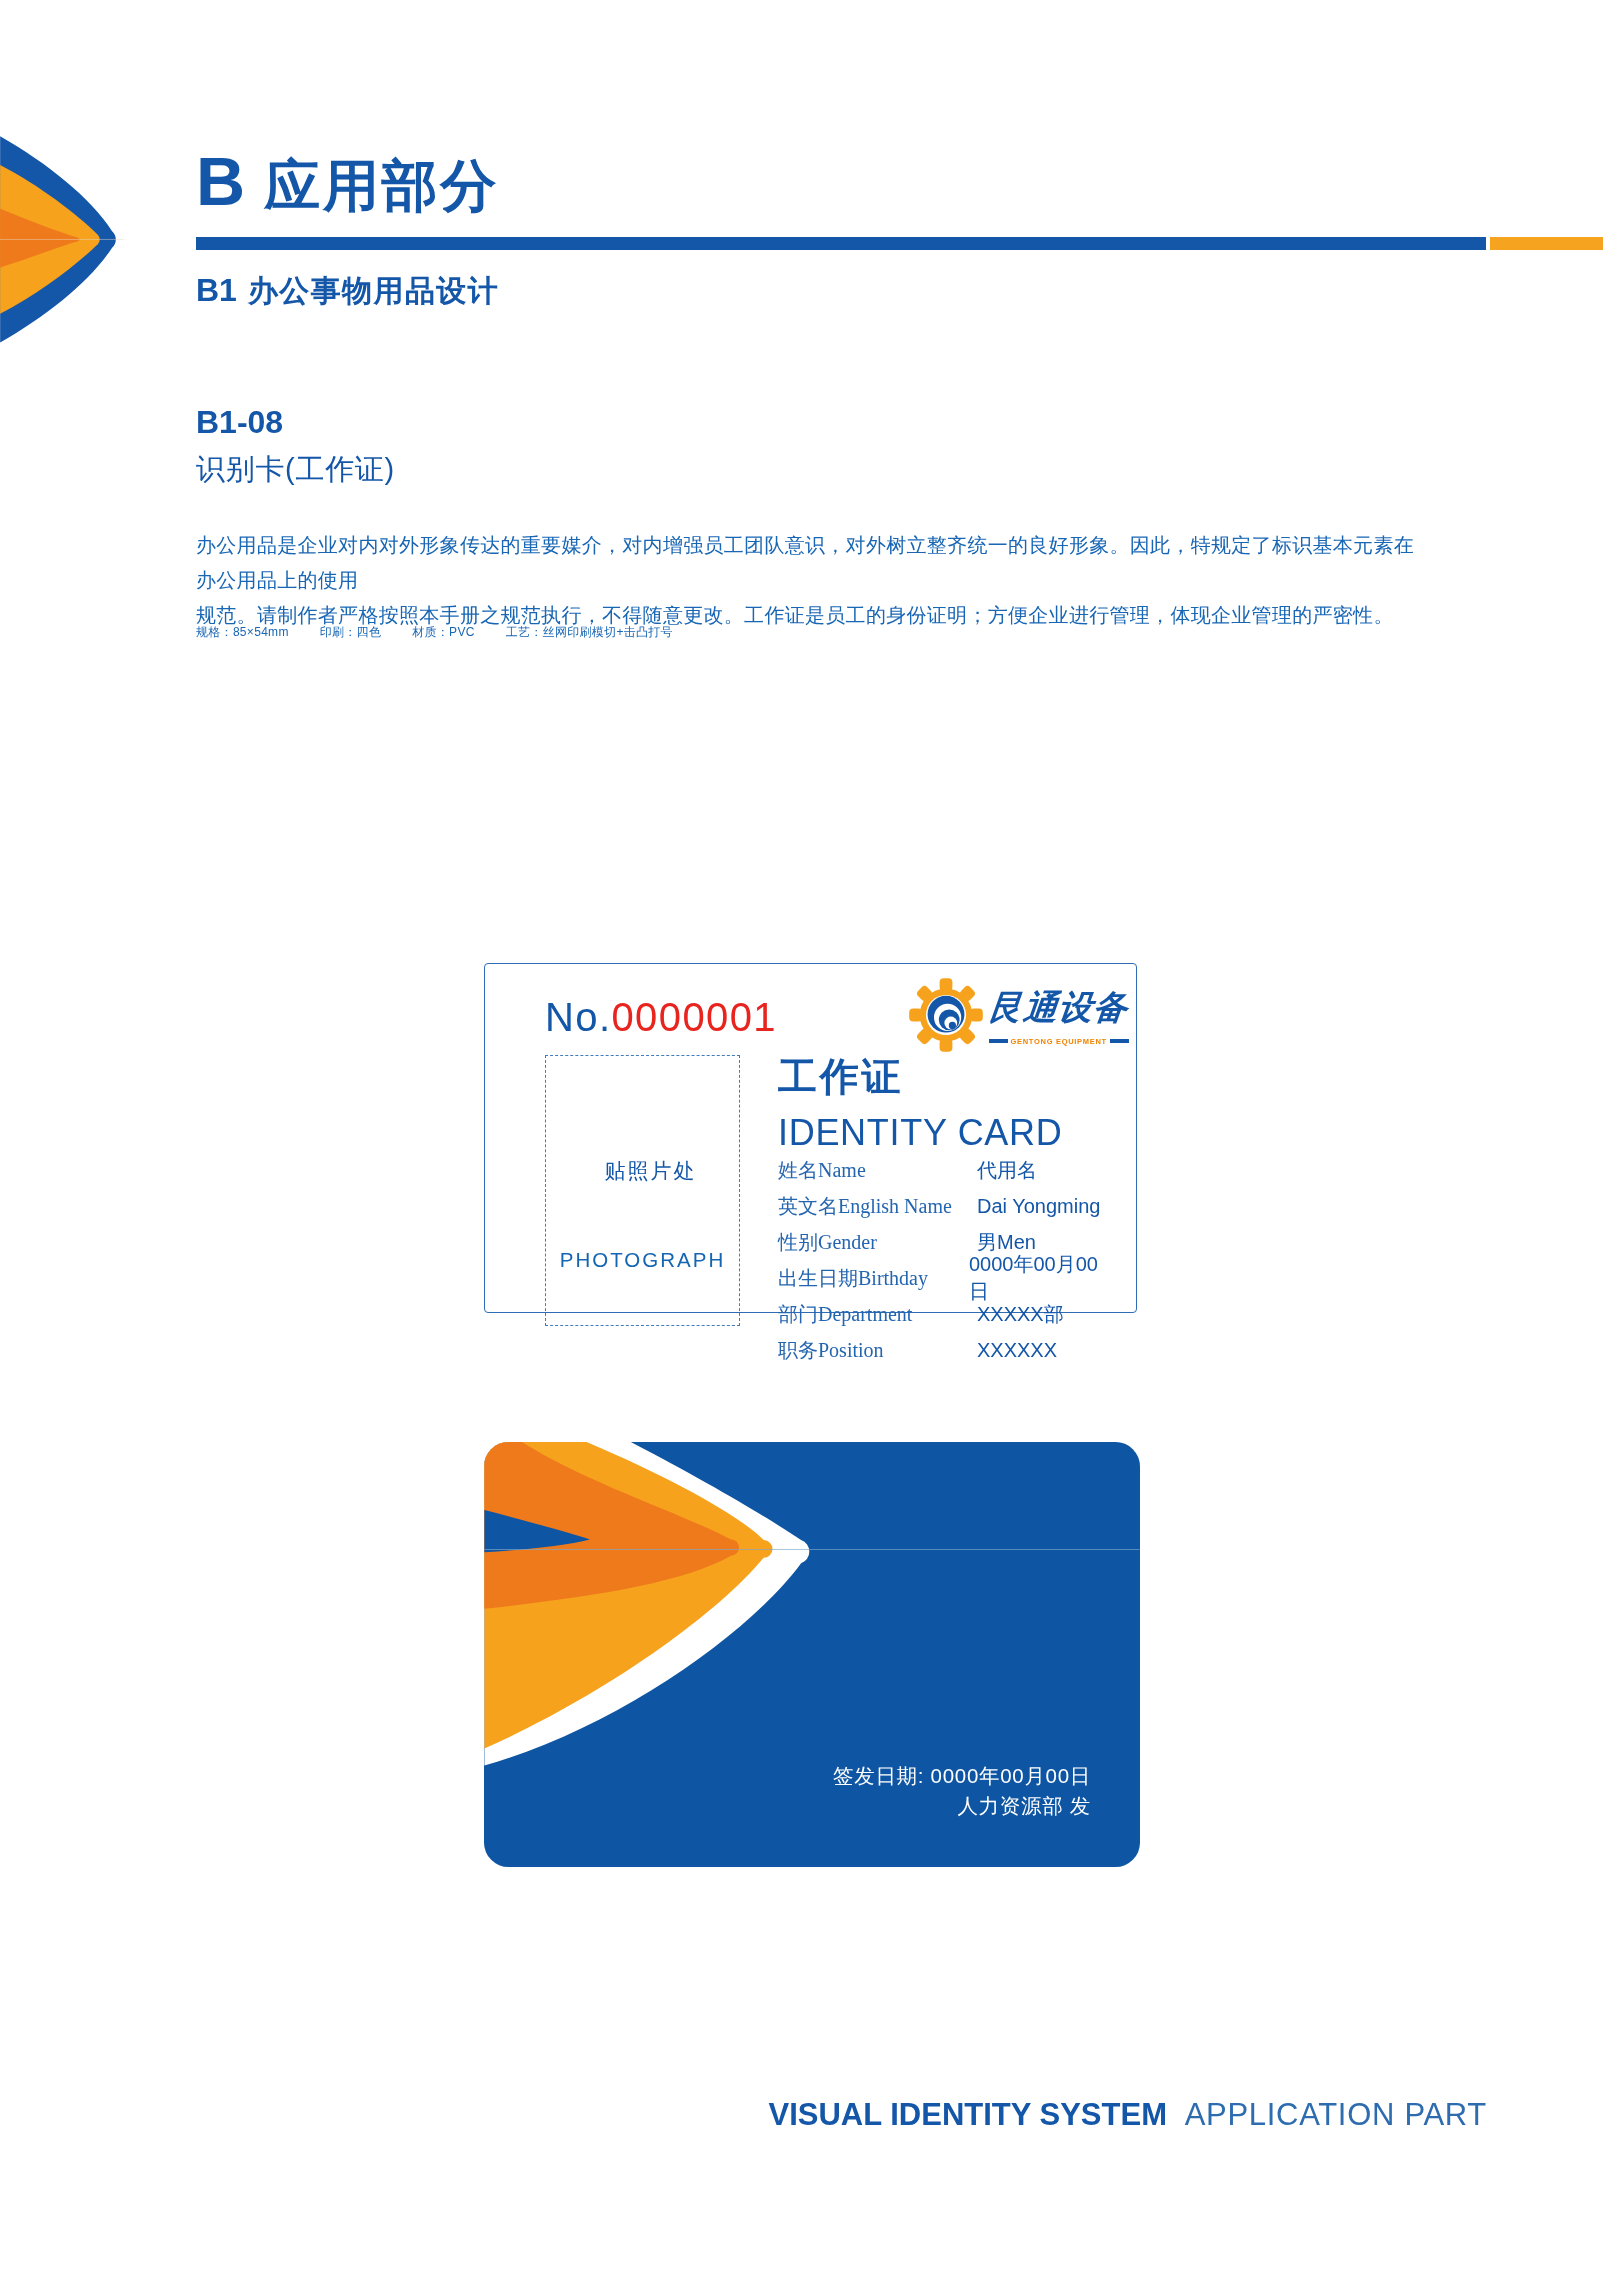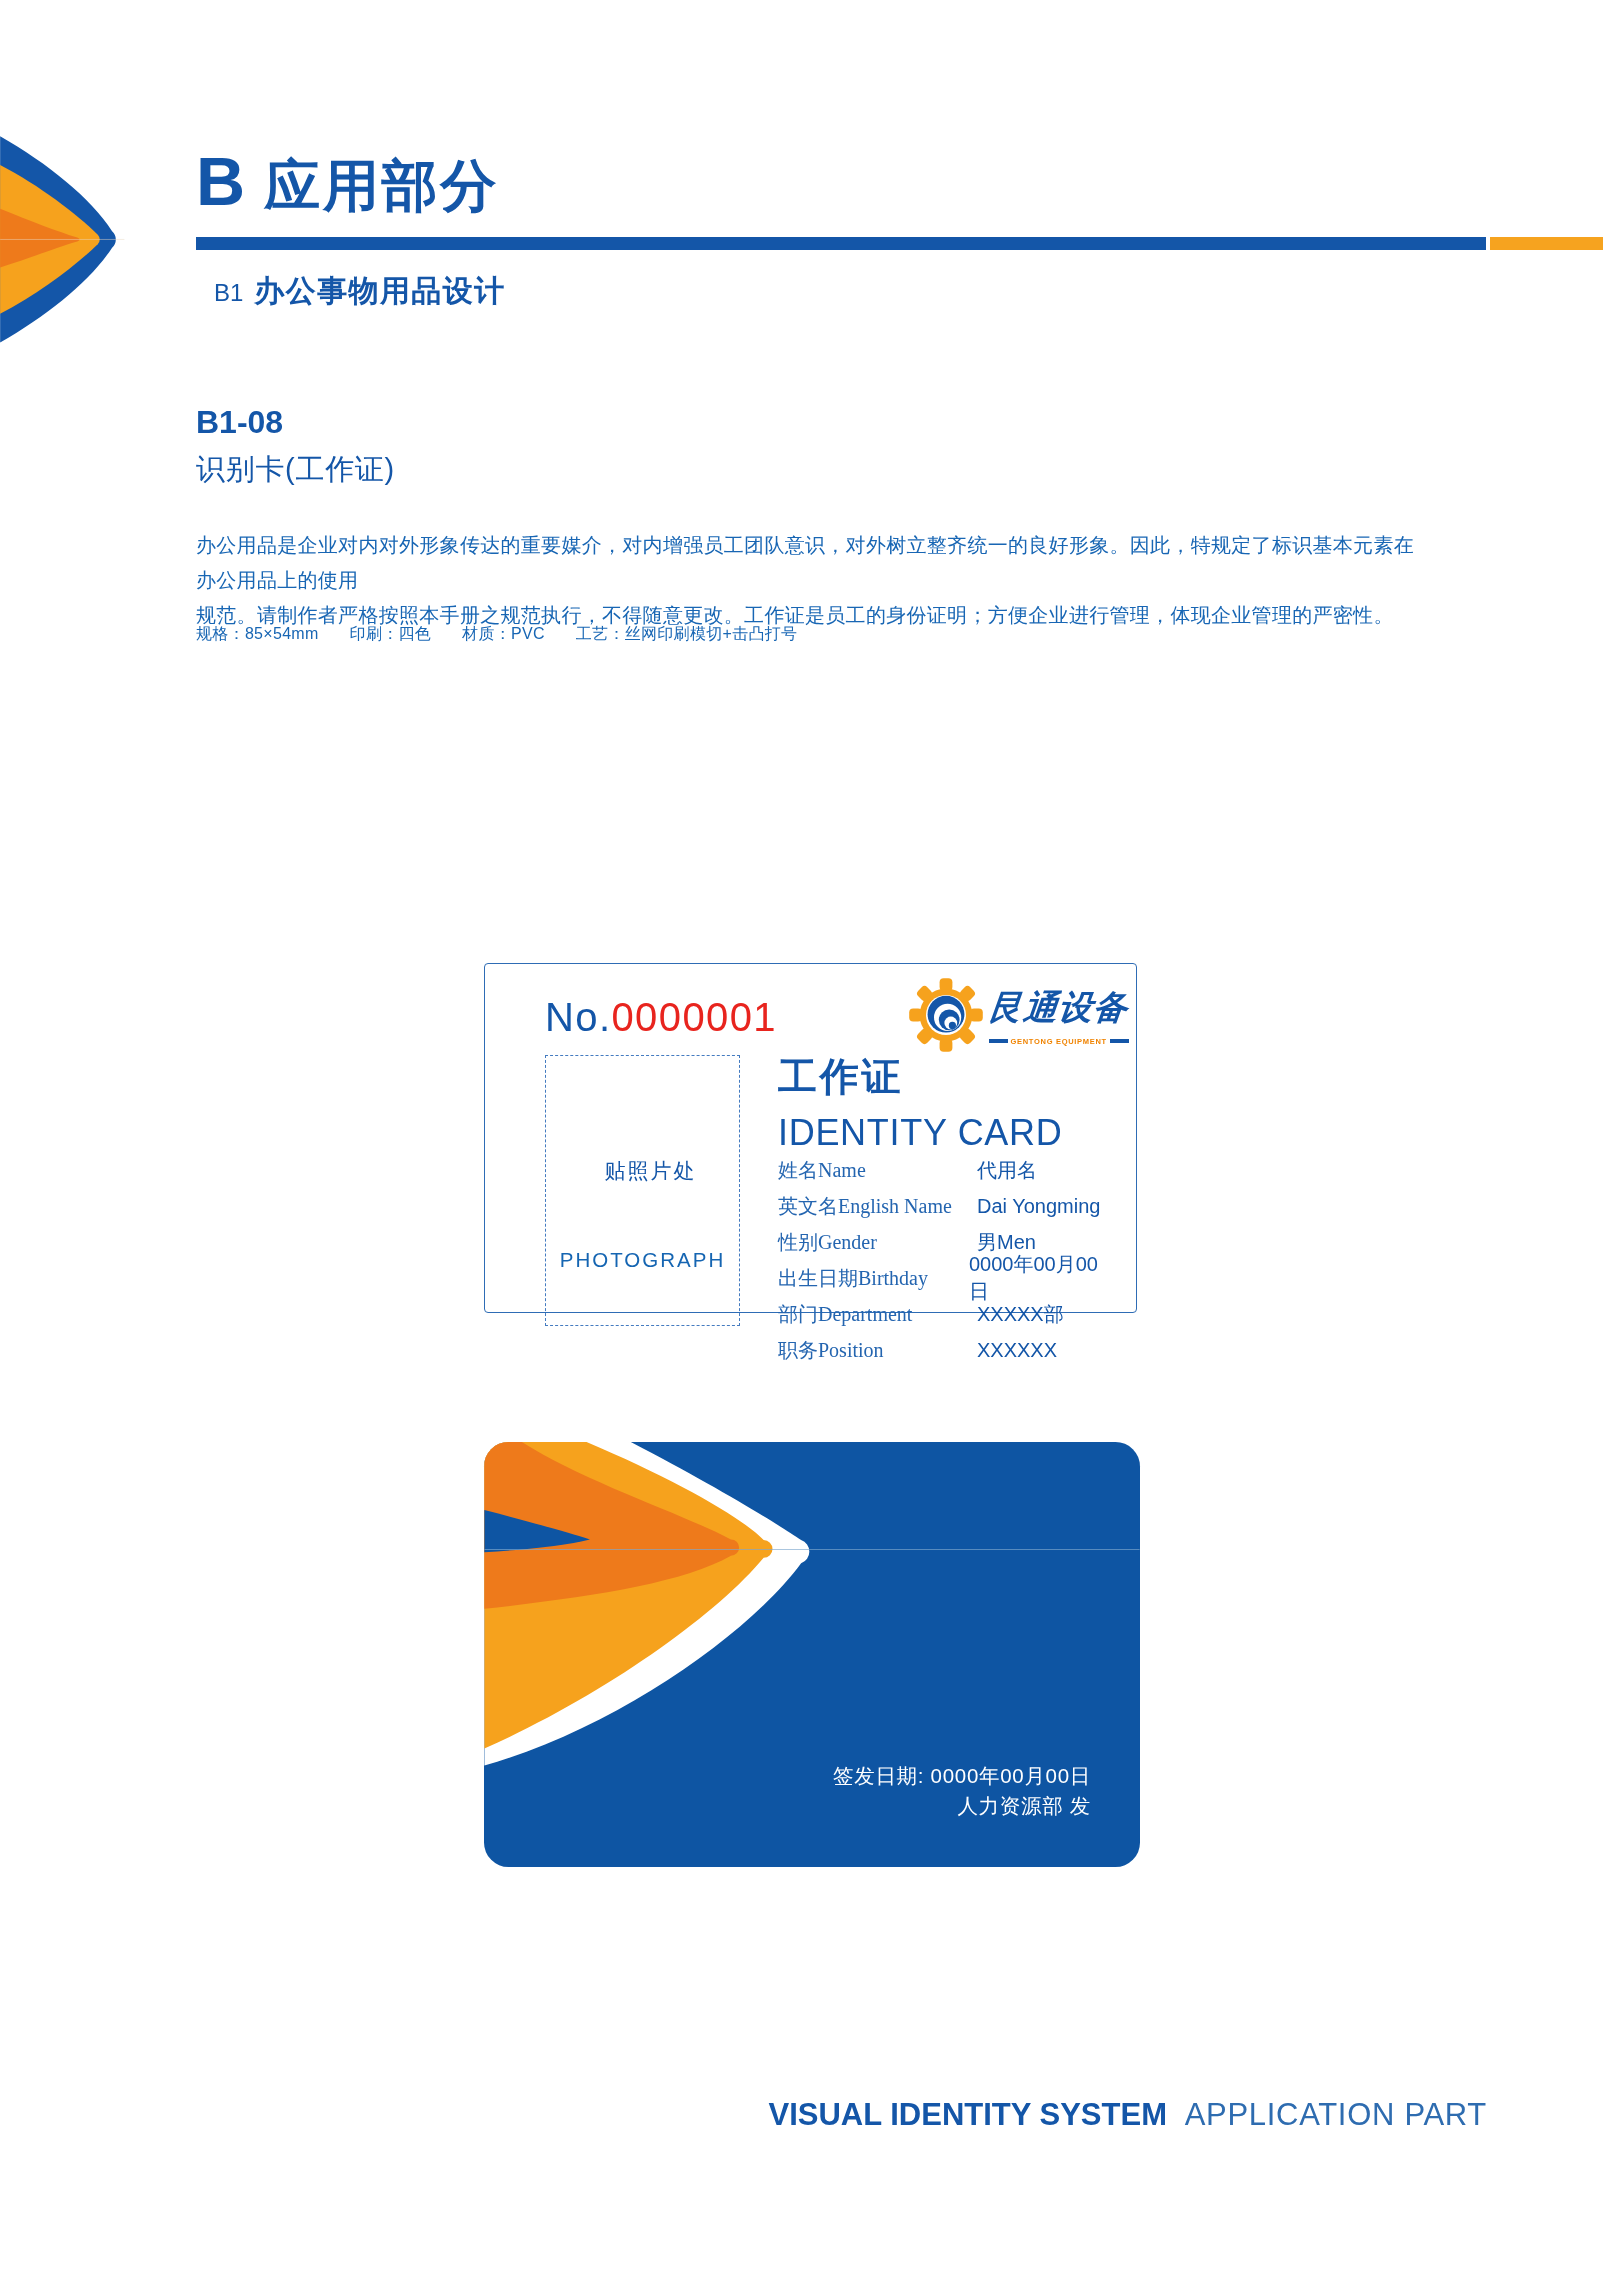--- a/index.html
+++ b/index.html
@@ -9,29 +9,29 @@
 
   
   #mark-left { position:absolute; left:0; top:135px; width:130px; height:213px; }
   #title-row { position:absolute; left:196px; top:142px; display:flex; align-items:baseline; gap:17.7px; color:#1456A8; }
   #title-row .letter { font-size:68px; font-weight:900; letter-spacing:1.4px; }
   #title-row .title  { font-size:56px; font-weight:700; letter-spacing:2.7px; }
   #rule { position:absolute; left:196px; top:237px; width:1407px; height:13px; display:flex; }
   #rule .blue   { flex:1; background:#1456A8; }
   #rule .orange { width:113px; background:#F6A31F; margin-left:4.1px; }
   #subsection-row { position:absolute; left:196px; top:271px; display:flex; align-items:baseline; gap:11px; color:#1456A8; }
-  #subsection-row .code  { font-size:24px; font-weight:400;margin-left:18px; }
+  #subsection-row .code  { font-size:32px; font-weight:700; }
   #subsection-row .title { font-size:30px; font-weight:700; letter-spacing:1.4px; }
 
   
   #item-code  { position:absolute; left:196px; top:404px; font-size:32px; font-weight:800; color:#1456A8; }
   #item-title { position:absolute; left:196px; top:450px; font-size:29px; font-weight:400; color:#1456A8; letter-spacing:0.7px; }
   #description { position:absolute; left:196px; top:528px; width:1220px; font-size:20px; line-height:35px;
                  color:#1866B4; white-space:pre-line; letter-spacing:0.3px; }
-  #specs { position:absolute; left:196px; top:624px; display:flex; gap:31px; font-size:16px; color:#1866B4; letter-spacing:0.3px; }
+  #specs { position:absolute; left:196px; top:624px; display:flex; gap:31px; font-size:12px; color:#1866B4; letter-spacing:0.3px; }
 
   
   #front-card { position:absolute; left:484px; top:963px; width:653px; height:350px;
                 background:#ffffff; border:1.4px solid #2E6CB5; border-radius:4px; }
   #front-card .no-line { position:absolute; left:60px; top:31px; font-size:40px; letter-spacing:1.4px; }
   #front-card .no-line .prefix { color:#1456A8; }
   #front-card .no-line .digits { color:#E8241E; }
   #logo-block { position:absolute; left:421px; top:11px; width:225px; display:flex; align-items:center; }
   #logo-text { margin-left:2.7px; width:140px; }
   #logo-text .cn { font-size:34px; font-weight:800; font-style:italic; color:#1456A8;

